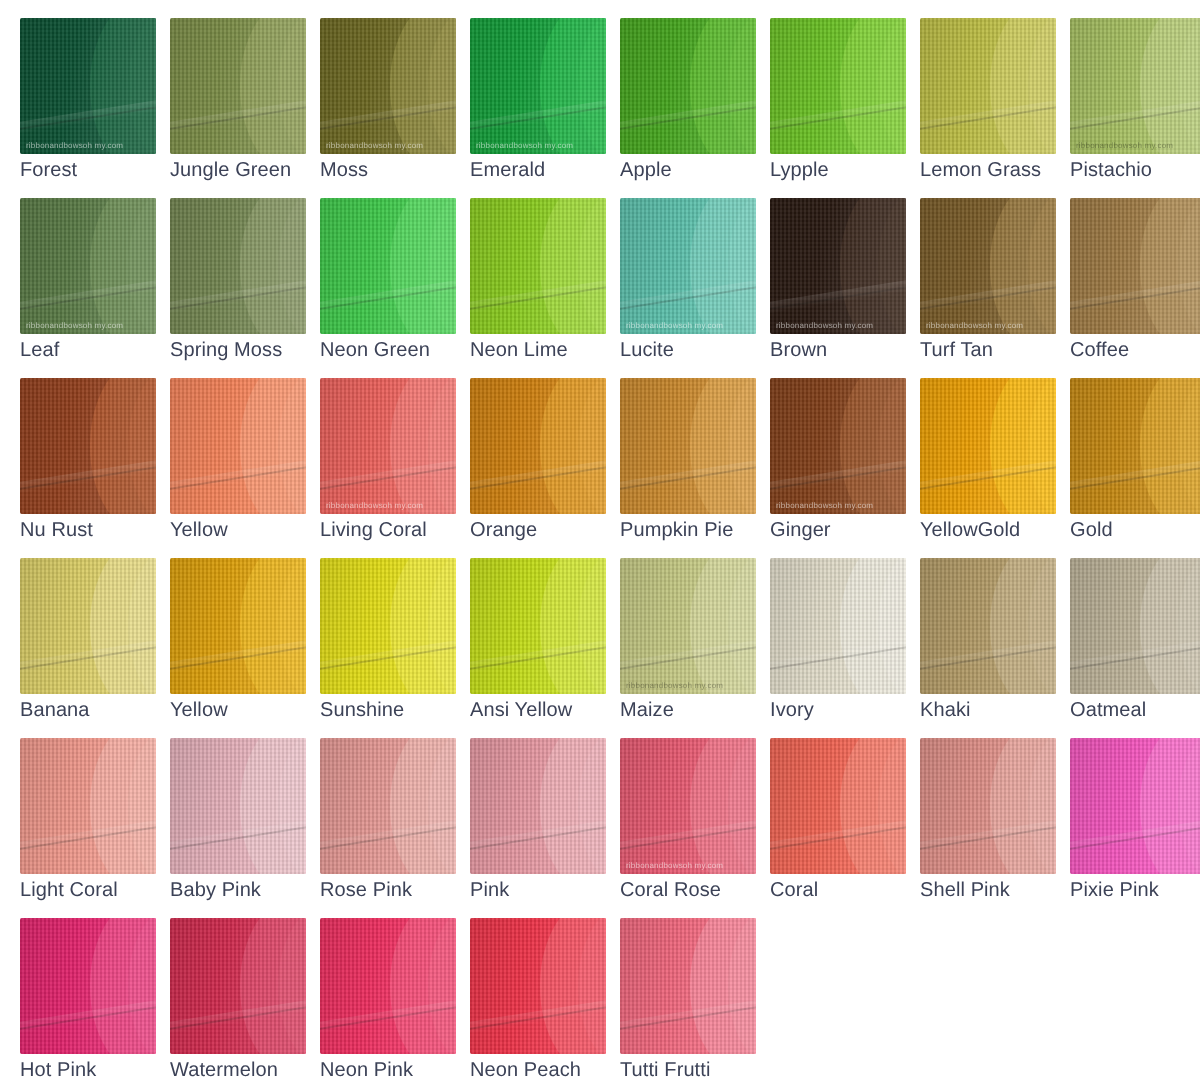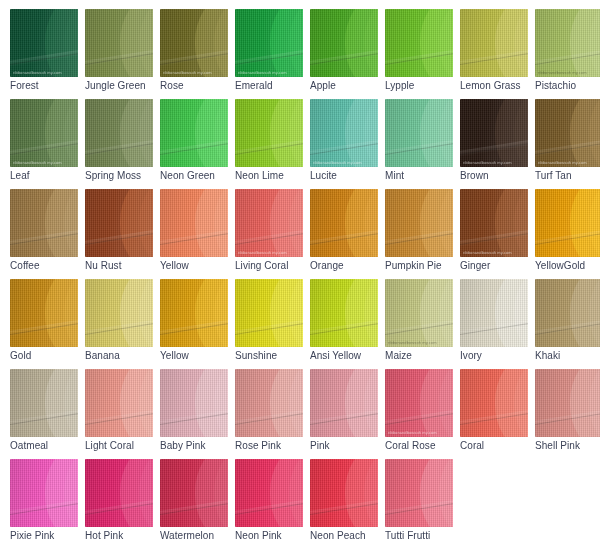--- a/index.html
+++ b/index.html
@@ -185,21 +185,21 @@
         <div class="swatch-chip">
           <div class="chip-base" style="background: rgb(110, 106, 34);"></div>
           <div class="chip-band2" style="background: rgb(143, 138, 58); opacity: 0.85;"></div>
           <div class="chip-band" style="background: rgb(143, 138, 58); mix-blend-mode: normal; opacity: 0.75;"></div>
           <div class="chip-fold"></div>
           <div class="chip-fold2"></div>
           <div class="chip-weave"></div>
           <div class="chip-sheen"></div>
           <div class="chip-watermark">ribbonandbowsoh my.com</div>
         </div>
-        <div class="swatch-label">Rose</div>
+        <div class="swatch-label">Moss</div>
       </div>
       <div class="swatch-cell">
         <div class="swatch-chip">
           <div class="chip-base" style="background: rgb(19, 160, 58);"></div>
           <div class="chip-band2" style="background: rgb(31, 186, 71); opacity: 0.85;"></div>
           <div class="chip-band" style="background: rgb(31, 186, 71); mix-blend-mode: normal; opacity: 0.75;"></div>
           <div class="chip-fold"></div>
           <div class="chip-fold2"></div>
           <div class="chip-weave"></div>
           <div class="chip-sheen"></div>
@@ -313,32 +313,20 @@
           <div class="chip-fold"></div>
           <div class="chip-fold2"></div>
           <div class="chip-weave"></div>
           <div class="chip-sheen"></div>
           <div class="chip-watermark">ribbonandbowsoh my.com</div>
         </div>
         <div class="swatch-label">Lucite</div>
       </div>
       <div class="swatch-cell">
         <div class="swatch-chip">
-          <div class="chip-base" style="background: rgb(111, 201, 155);"></div>
-          <div class="chip-band2" style="background: rgb(134, 212, 172); opacity: 0.85;"></div>
-          <div class="chip-band" style="background: rgb(134, 212, 172); mix-blend-mode: normal; opacity: 0.75;"></div>
-          <div class="chip-fold"></div>
-          <div class="chip-fold2"></div>
-          <div class="chip-weave"></div>
-          <div class="chip-sheen"></div>
-        </div>
-        <div class="swatch-label">Mint</div>
-      </div>
-      <div class="swatch-cell">
-        <div class="swatch-chip">
           <div class="chip-base" style="background: rgb(42, 26, 18);"></div>
           <div class="chip-band2" style="background: rgb(61, 42, 29); opacity: 0.85;"></div>
           <div class="chip-band" style="background: rgb(61, 42, 29); mix-blend-mode: normal; opacity: 0.75;"></div>
           <div class="chip-fold"></div>
           <div class="chip-fold2"></div>
           <div class="chip-weave"></div>
           <div class="chip-sheen"></div>
           <div class="chip-watermark">ribbonandbowsoh my.com</div>
         </div>
         <div class="swatch-label">Brown</div>

